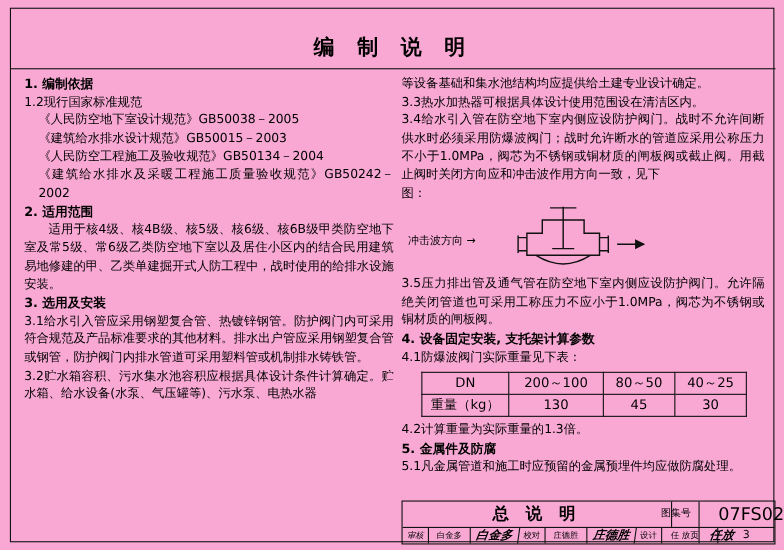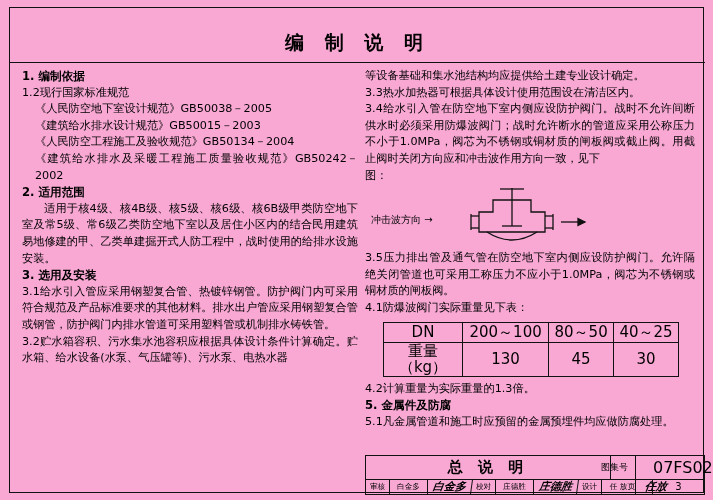--- a/index.html
+++ b/index.html
@@ -51,21 +51,21 @@
     position:absolute;left:6px;top:26px;
     font-size:10px;white-space:nowrap;
   }
   .fig svg{position:absolute;left:92px;top:0;}
 
   
   .tbl{
     border-collapse:collapse;
     margin:5px 0 4px 18px;
     width:296px;
-    font-size:15px;
+    font-size:12px;
   }
   .tbl td{
     border:1.1px solid #111;
     text-align:center;
     height:19px;
     padding:0 2px;
     font-family:"DejaVu Sans","Liberation Sans",sans-serif;
   }
   .tbl td.hdr{width:74px;}
 
@@ -175,20 +175,21 @@
             <path d="M30 46 Q55 62 80 46"></path>
 
             <line x1="104" y1="36" x2="128" y2="36"></line>
             <path d="M128 36 L121 32.5 L121 39.5 Z" fill="#111"></path>
           </g>
         </svg>
       </div>
 
       <div class="p">3.5压力排出管及通气管在防空地下室内侧应设防护阀门。允许隔绝关闭管道也可采用工称压力不应小于1.0MPa，阀芯为不锈钢或铜材质的闸板阀。</div>
 
+      <div class="h p">4. 设备固定安装, 支托架计算参数</div>
       <div class="p">4.1防爆波阀门实际重量见下表：</div>
 
       <table class="tbl">
         <tbody>
             <tr>
           <td class="hdr">DN</td>
           <td>200～100</td>
           <td>80～50</td>
           <td>40～25</td>
         </tr>
@@ -206,21 +207,21 @@
       <div class="p">5.1凡金属管道和施工时应预留的金属预埋件均应做防腐处理。</div>
     </div>
 
     <div class="block">
       <div class="mainrow">
         <div class="bigtitle">总 说 明</div>
         <div class="atlas-lbl">图集号</div>
         <div class="atlas-val">07FS02</div>
       </div>
       <div class="subrow">
-        <div class="cell" style="left:0;width:24px;">审核</div>
+        <div class="cell" style="left:0;width:24px;font-style:italic;">审核</div>
         <div class="cell" style="left:24px;width:38px;">白金多</div>
         <div class="cell sig" style="left:62px;width:44px;">白金多</div>
         <div class="cell" style="left:106px;width:24px;">校对</div>
         <div class="cell" style="left:130px;width:38px;">庄德胜</div>
         <div class="cell sig" style="left:168px;width:44px;">庄德胜</div>
         <div class="cell" style="left:212px;width:24px;">设计</div>
         <div class="cell" style="left:236px;width:34px;">任 放</div>
         <div class="cell sig" style="left:270px;width:40px;border-right:none;">任放</div>
         <div class="page-lbl" style="left:245px;">页</div>
         <div class="page-val">3</div>

